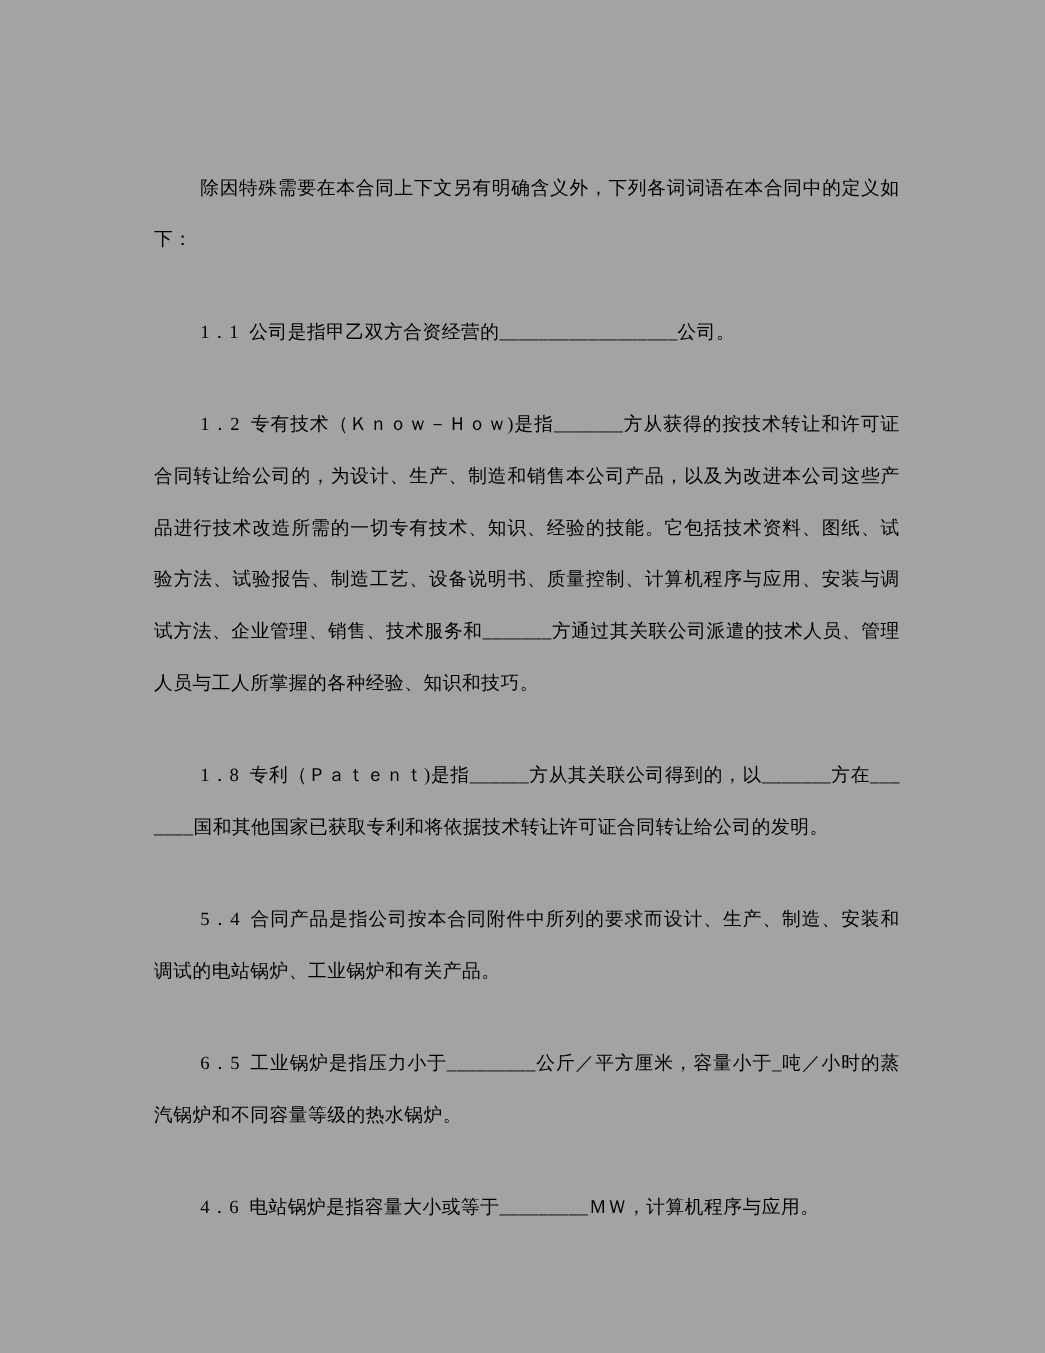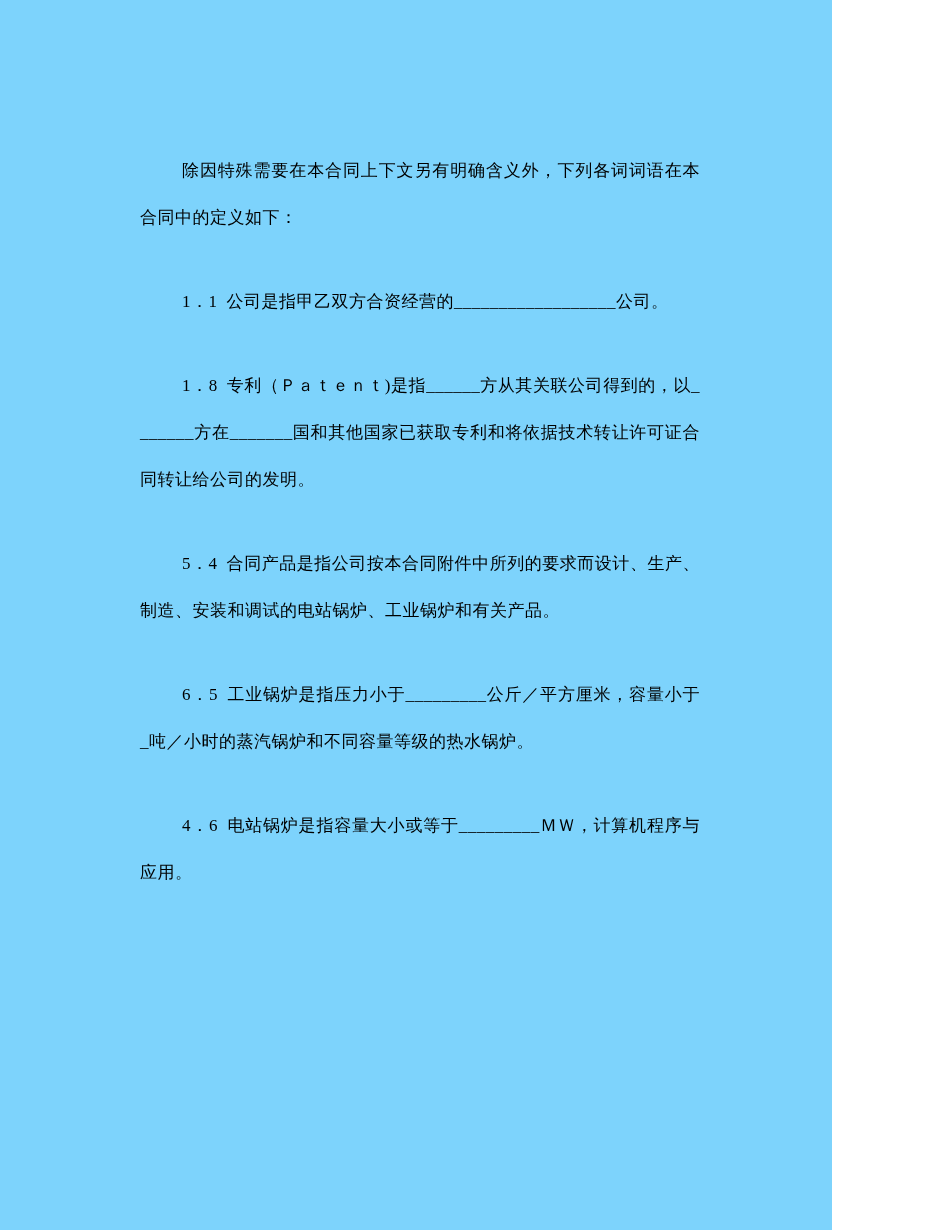--- a/index.html
+++ b/index.html
@@ -9,24 +9,24 @@
     }
     body {
       width: 950px;
       height: 1230px;
       overflow: hidden;
       font-family: "Liberation Serif", "DejaVu Serif", serif;
       color: #000000;
     }
     .page {
       box-sizing: border-box;
-      width: 832px;
+      width: 950px;
       height: 1230px;
       padding: 147px 132px 40px 140px;
-      background: #7dd3fc;
+      background: #a3a3a3;
     }
     p.doc-par {
       margin: 0 0 37px 0;
       font-size: 17px;
       line-height: 47px;
       text-align: justify;
       text-indent: 42px;
       letter-spacing: 0.5px;
       word-break: break-all;
     }
@@ -40,20 +40,21 @@
   </style>
 </head>
 <body>
 
 <div class="page">
 
   <p class="doc-par">除因特殊需要在本合同上下文另有明确含义外，下列各词词语在本合同中的定义如下：</p>
 
   <p class="doc-par"><span class="clause-num">1．1</span><span>公司是指甲乙双方合资经营的__________________公司。</span></p>
 
+  <p class="doc-par"><span class="clause-num">1．2</span><span>专有技术（Ｋｎｏｗ－Ｈｏｗ)是指_______方从获得的按技术转让和许可证合同转让给公司的，为设计、生产、制造和销售本公司产品，以及为改进本公司这些产品进行技术改造所需的一切专有技术、知识、经验的技能。它包括技术资料、图纸、试验方法、试验报告、制造工艺、设备说明书、质量控制、计算机程序与应用、安装与调试方法、企业管理、销售、技术服务和_______方通过其关联公司派遣的技术人员、管理人员与工人所掌握的各种经验、知识和技巧。</span></p>
 
   <p class="doc-par"><span class="clause-num">1．8</span><span>专利（Ｐａｔｅｎｔ)是指______方从其关联公司得到的，以_______方在_______国和其他国家已获取专利和将依据技术转让许可证合同转让给公司的发明。</span></p>
 
   <p class="doc-par"><span class="clause-num">5．4</span><span>合同产品是指公司按本合同附件中所列的要求而设计、生产、制造、安装和调试的电站锅炉、工业锅炉和有关产品。</span></p>
 
   <p class="doc-par"><span class="clause-num">6．5</span><span>工业锅炉是指压力小于_________公斤／平方厘米，容量小于_吨／小时的蒸汽锅炉和不同容量等级的热水锅炉。</span></p>
 
   <p class="doc-par"><span class="clause-num">4．6</span><span>电站锅炉是指容量大小或等于_________ＭＷ，计算机程序与应用。</span></p>
 
 </div>

